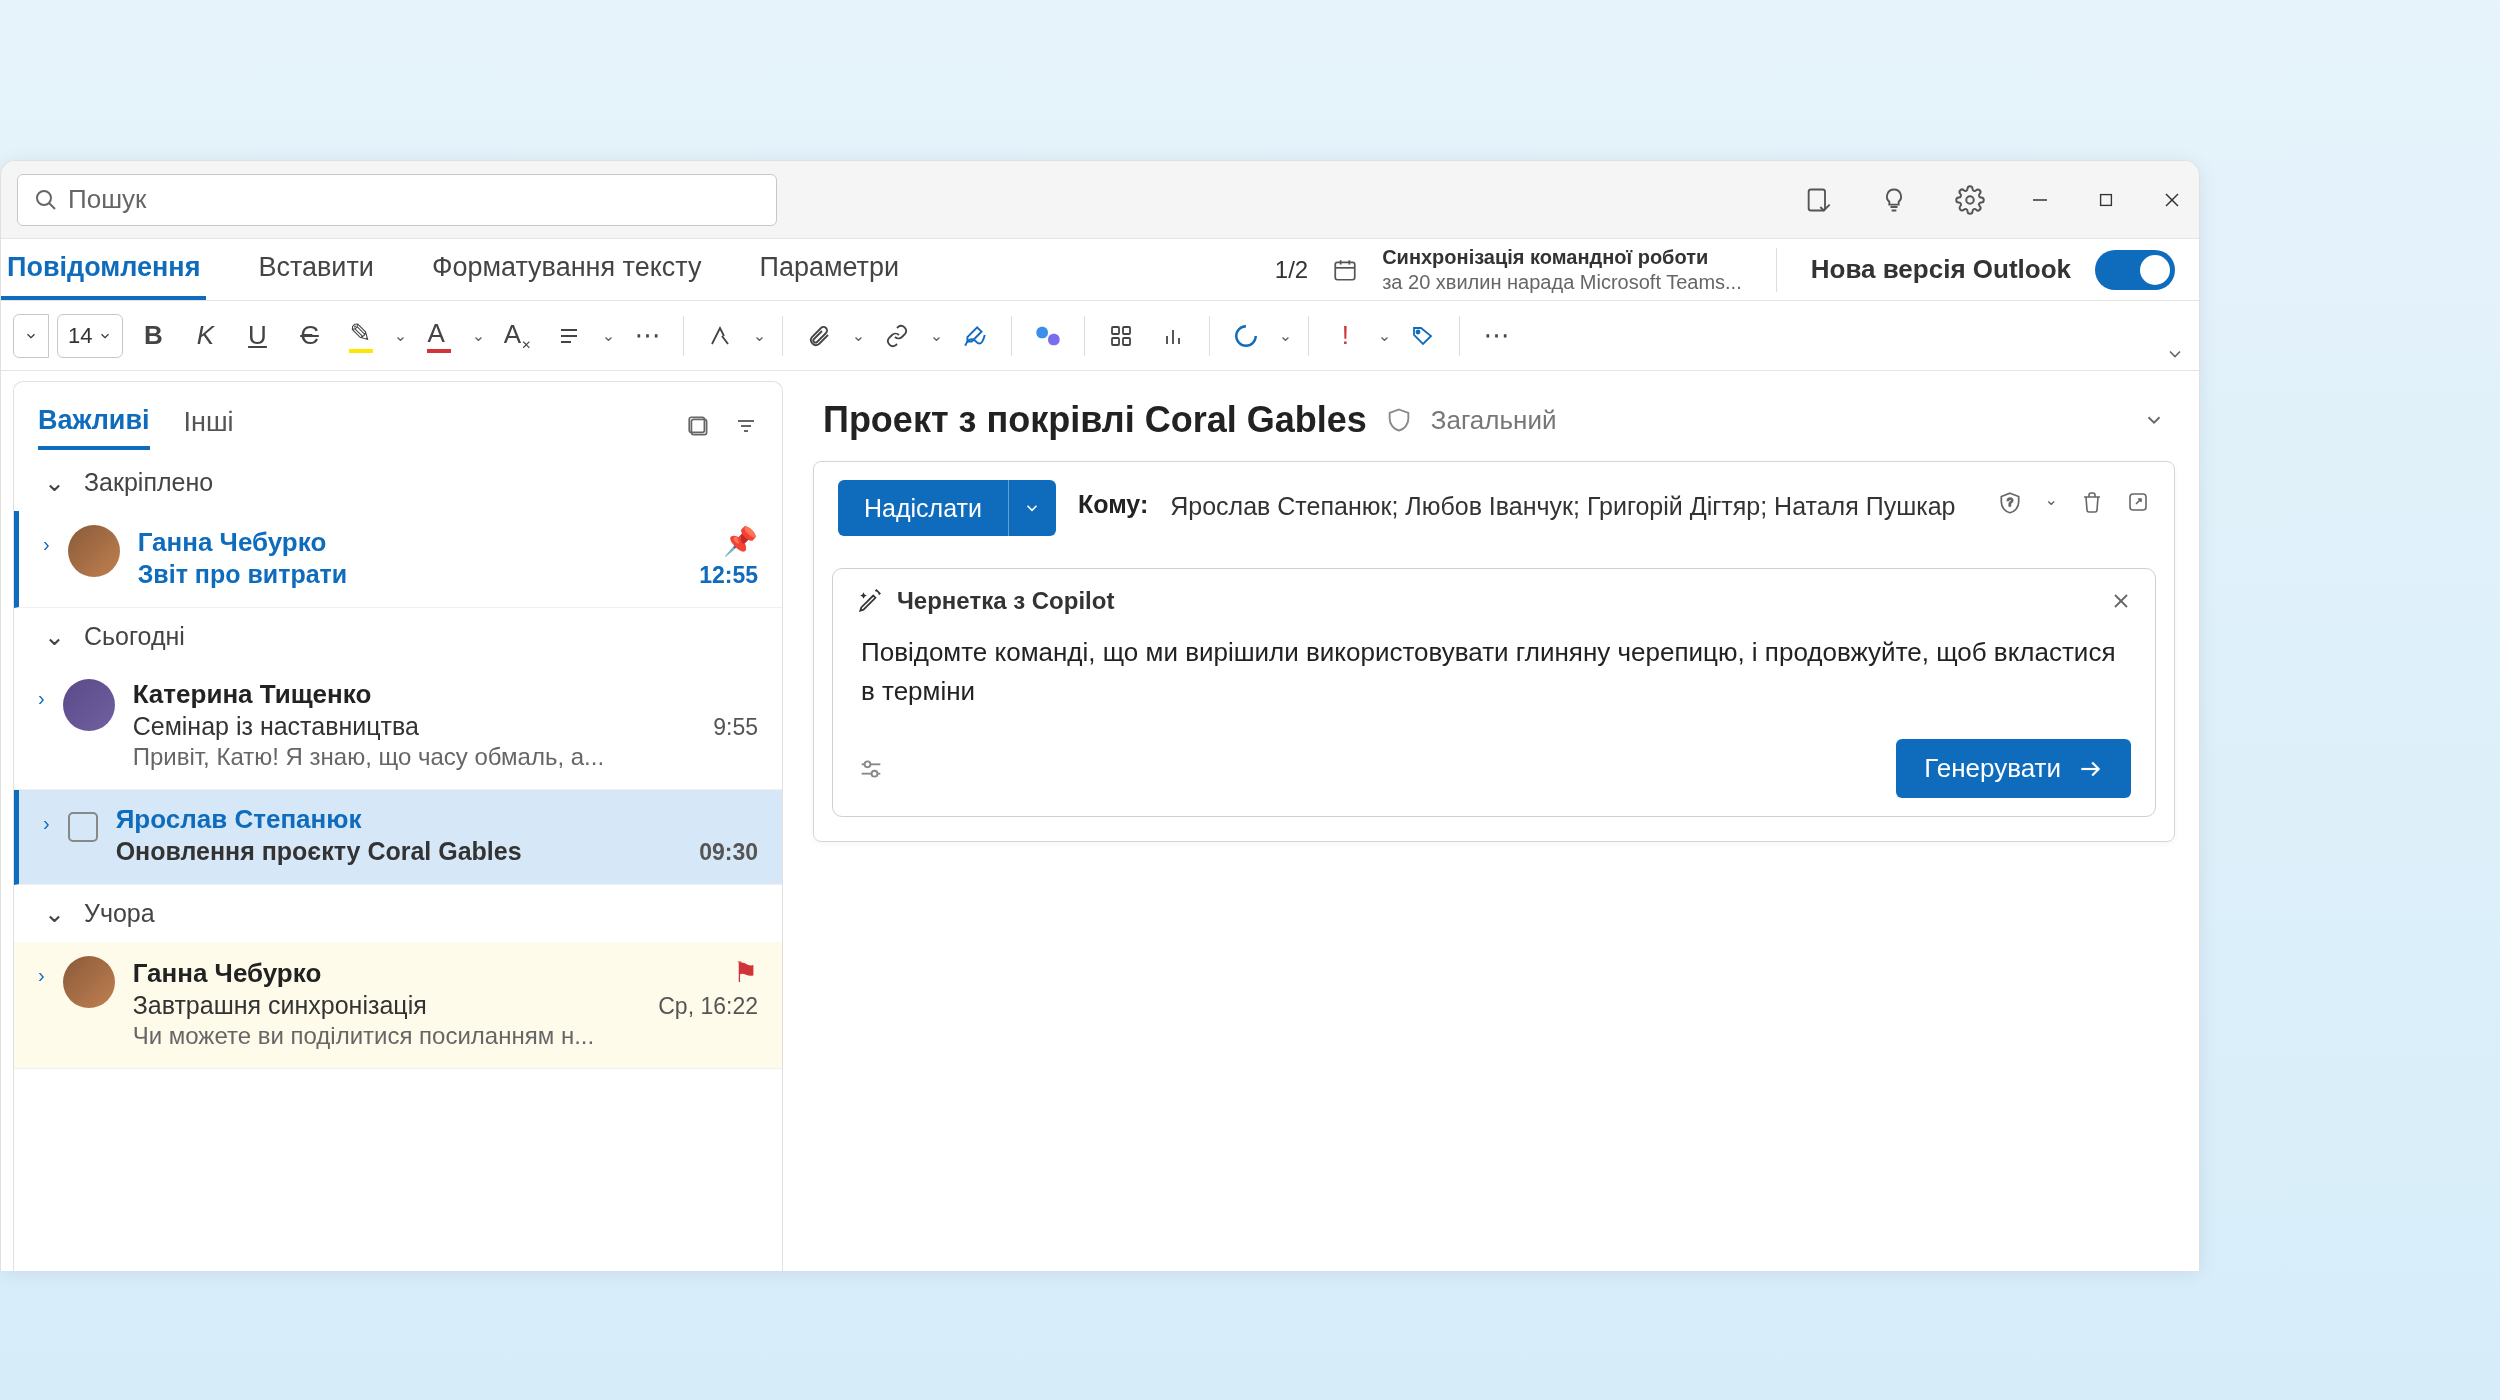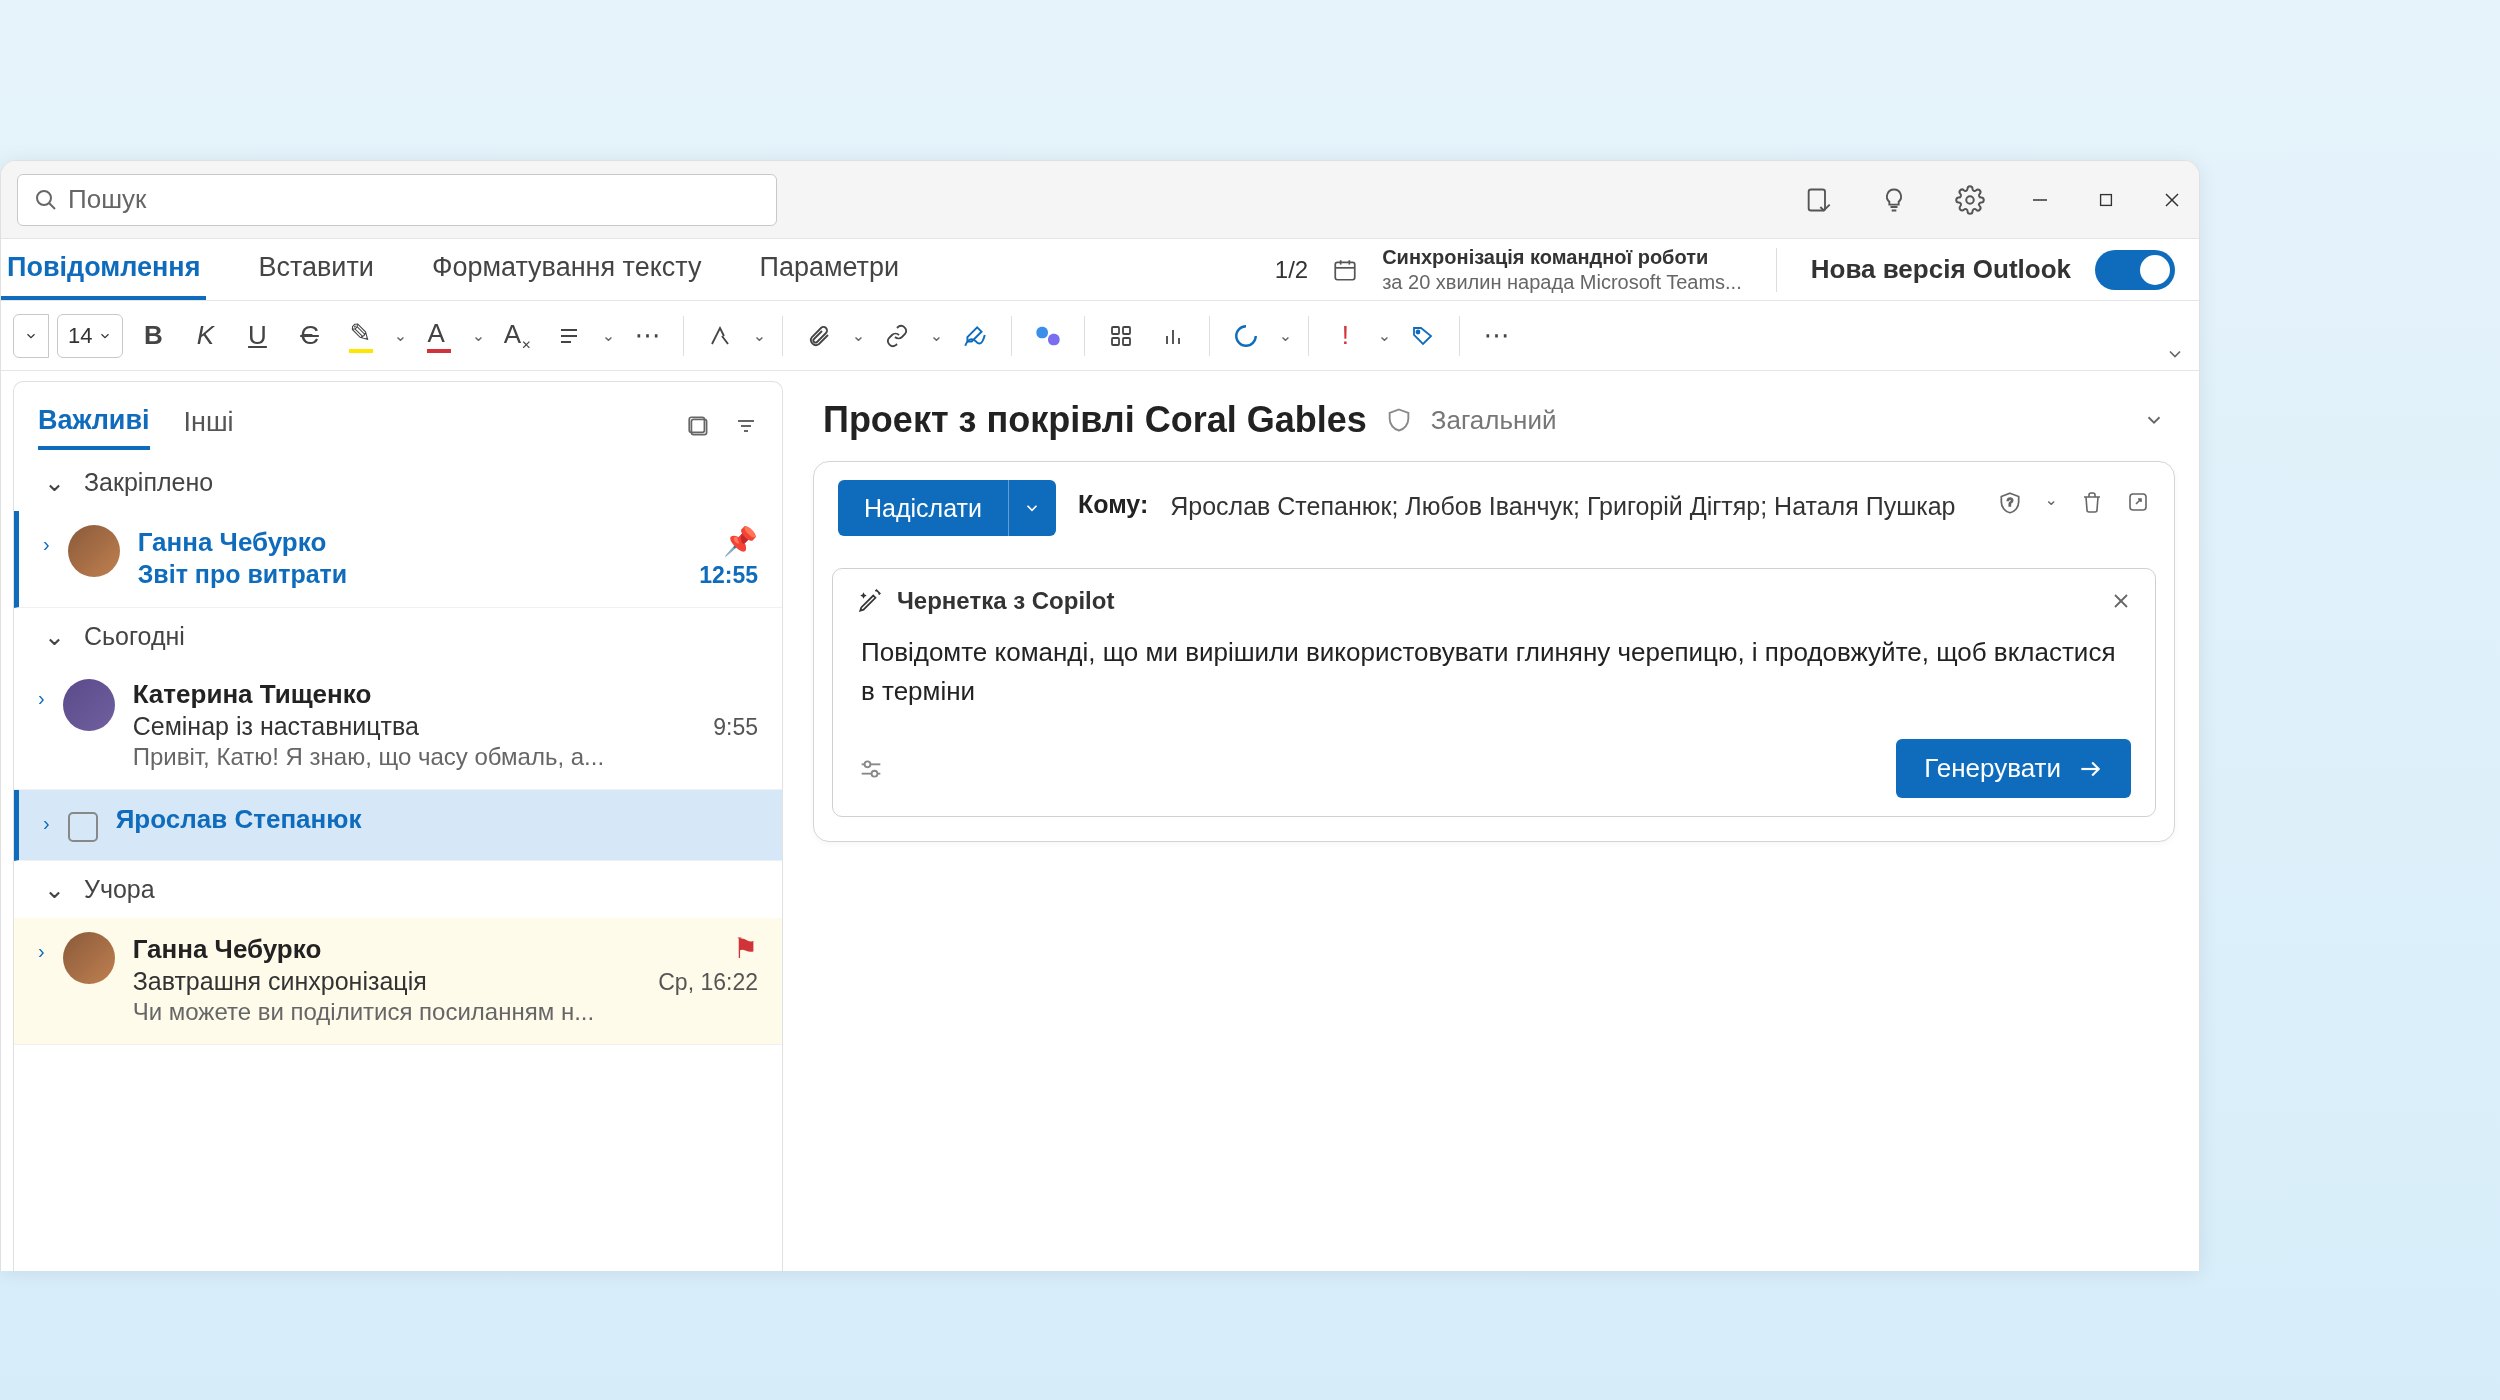--- a/index.html
+++ b/index.html
@@ -60,21 +60,21 @@
 .subj.unread{color:#0f6cbd;font-weight:700}
 .prev{font-size:24px;color:#666;margin-top:2px;white-space:nowrap;overflow:hidden;text-overflow:ellipsis}
 .pin-ico{color:#0f6cbd;font-size:28px}
 .flag-ico{color:#d13438;font-size:28px}
 .reading{flex:1;padding:18px 24px 0 24px}
 .rhead{display:flex;align-items:center;gap:18px;padding:10px 10px 20px 10px}
 .rtitle{font-size:36px;font-weight:600;color:#222}
 .shield{color:#888}
 .rtag{font-size:26px;color:#777}
 .rhead .rchev{margin-left:auto;color:#666;cursor:pointer}
-.compose{border:1px solid #d5d5d5;border-radius:16px;padding:0;box-shadow:0 2px 6px rgba(0,0,0,.04)}
+.compose{border:1px solid #d5d5d5;border-radius:8px;padding:0;box-shadow:0 2px 6px rgba(0,0,0,.04)}
 .crow{display:flex;align-items:flex-start;padding:18px 24px;gap:22px}
 .send{background:#0f6cbd;color:#fff;border-radius:6px;display:flex;align-items:stretch;overflow:hidden;cursor:pointer;height:56px}
 .send .lbl{padding:0 26px;font-size:25px;display:flex;align-items:center}
 .send .dd{width:48px;display:flex;align-items:center;justify-content:center;border-left:1px solid rgba(255,255,255,.35)}
 .tolabel{font-size:25px;font-weight:700;color:#222;padding-top:10px}
 .tolist{font-size:25px;color:#333;line-height:1.5;padding-top:8px;flex:1}
 .cicons{margin-left:auto;display:flex;gap:22px;color:#666;padding-top:10px}
 .cicons .ci{cursor:pointer}
 .copilot{margin:14px 18px 24px 18px;border:1px solid #d0d0d0;border-radius:10px;padding:18px 24px}
 .cphead{display:flex;align-items:center;gap:14px;font-size:24px;color:#333;font-weight:600}
@@ -347,20 +347,24 @@
           <div class="prev">Привіт, Катю! Я знаю, що часу обмаль, а...</div>
         </div>
       </div>
       <div class="msg sel">
         <span class="exp">›</span>
         <div class="checkbox"></div>
         <div class="mbody">
           <div class="mhead">
               <span class="sender unread">Ярослав Степанюк</span>
             </div>
+          <div class="mhead">
+              <span class="subj" style="font-weight:700">Оновлення проєкту Coral Gables</span>
+              <span class="time" style="font-weight:700">09:30</span>
+            </div>
         </div>
       </div>
 
       <div class="section">
         <span class="chv">⌄</span>
         <span>Учора</span>
       </div>
       <div class="msg flag">
         <span class="exp">›</span>
         <div class="avatar"></div>

